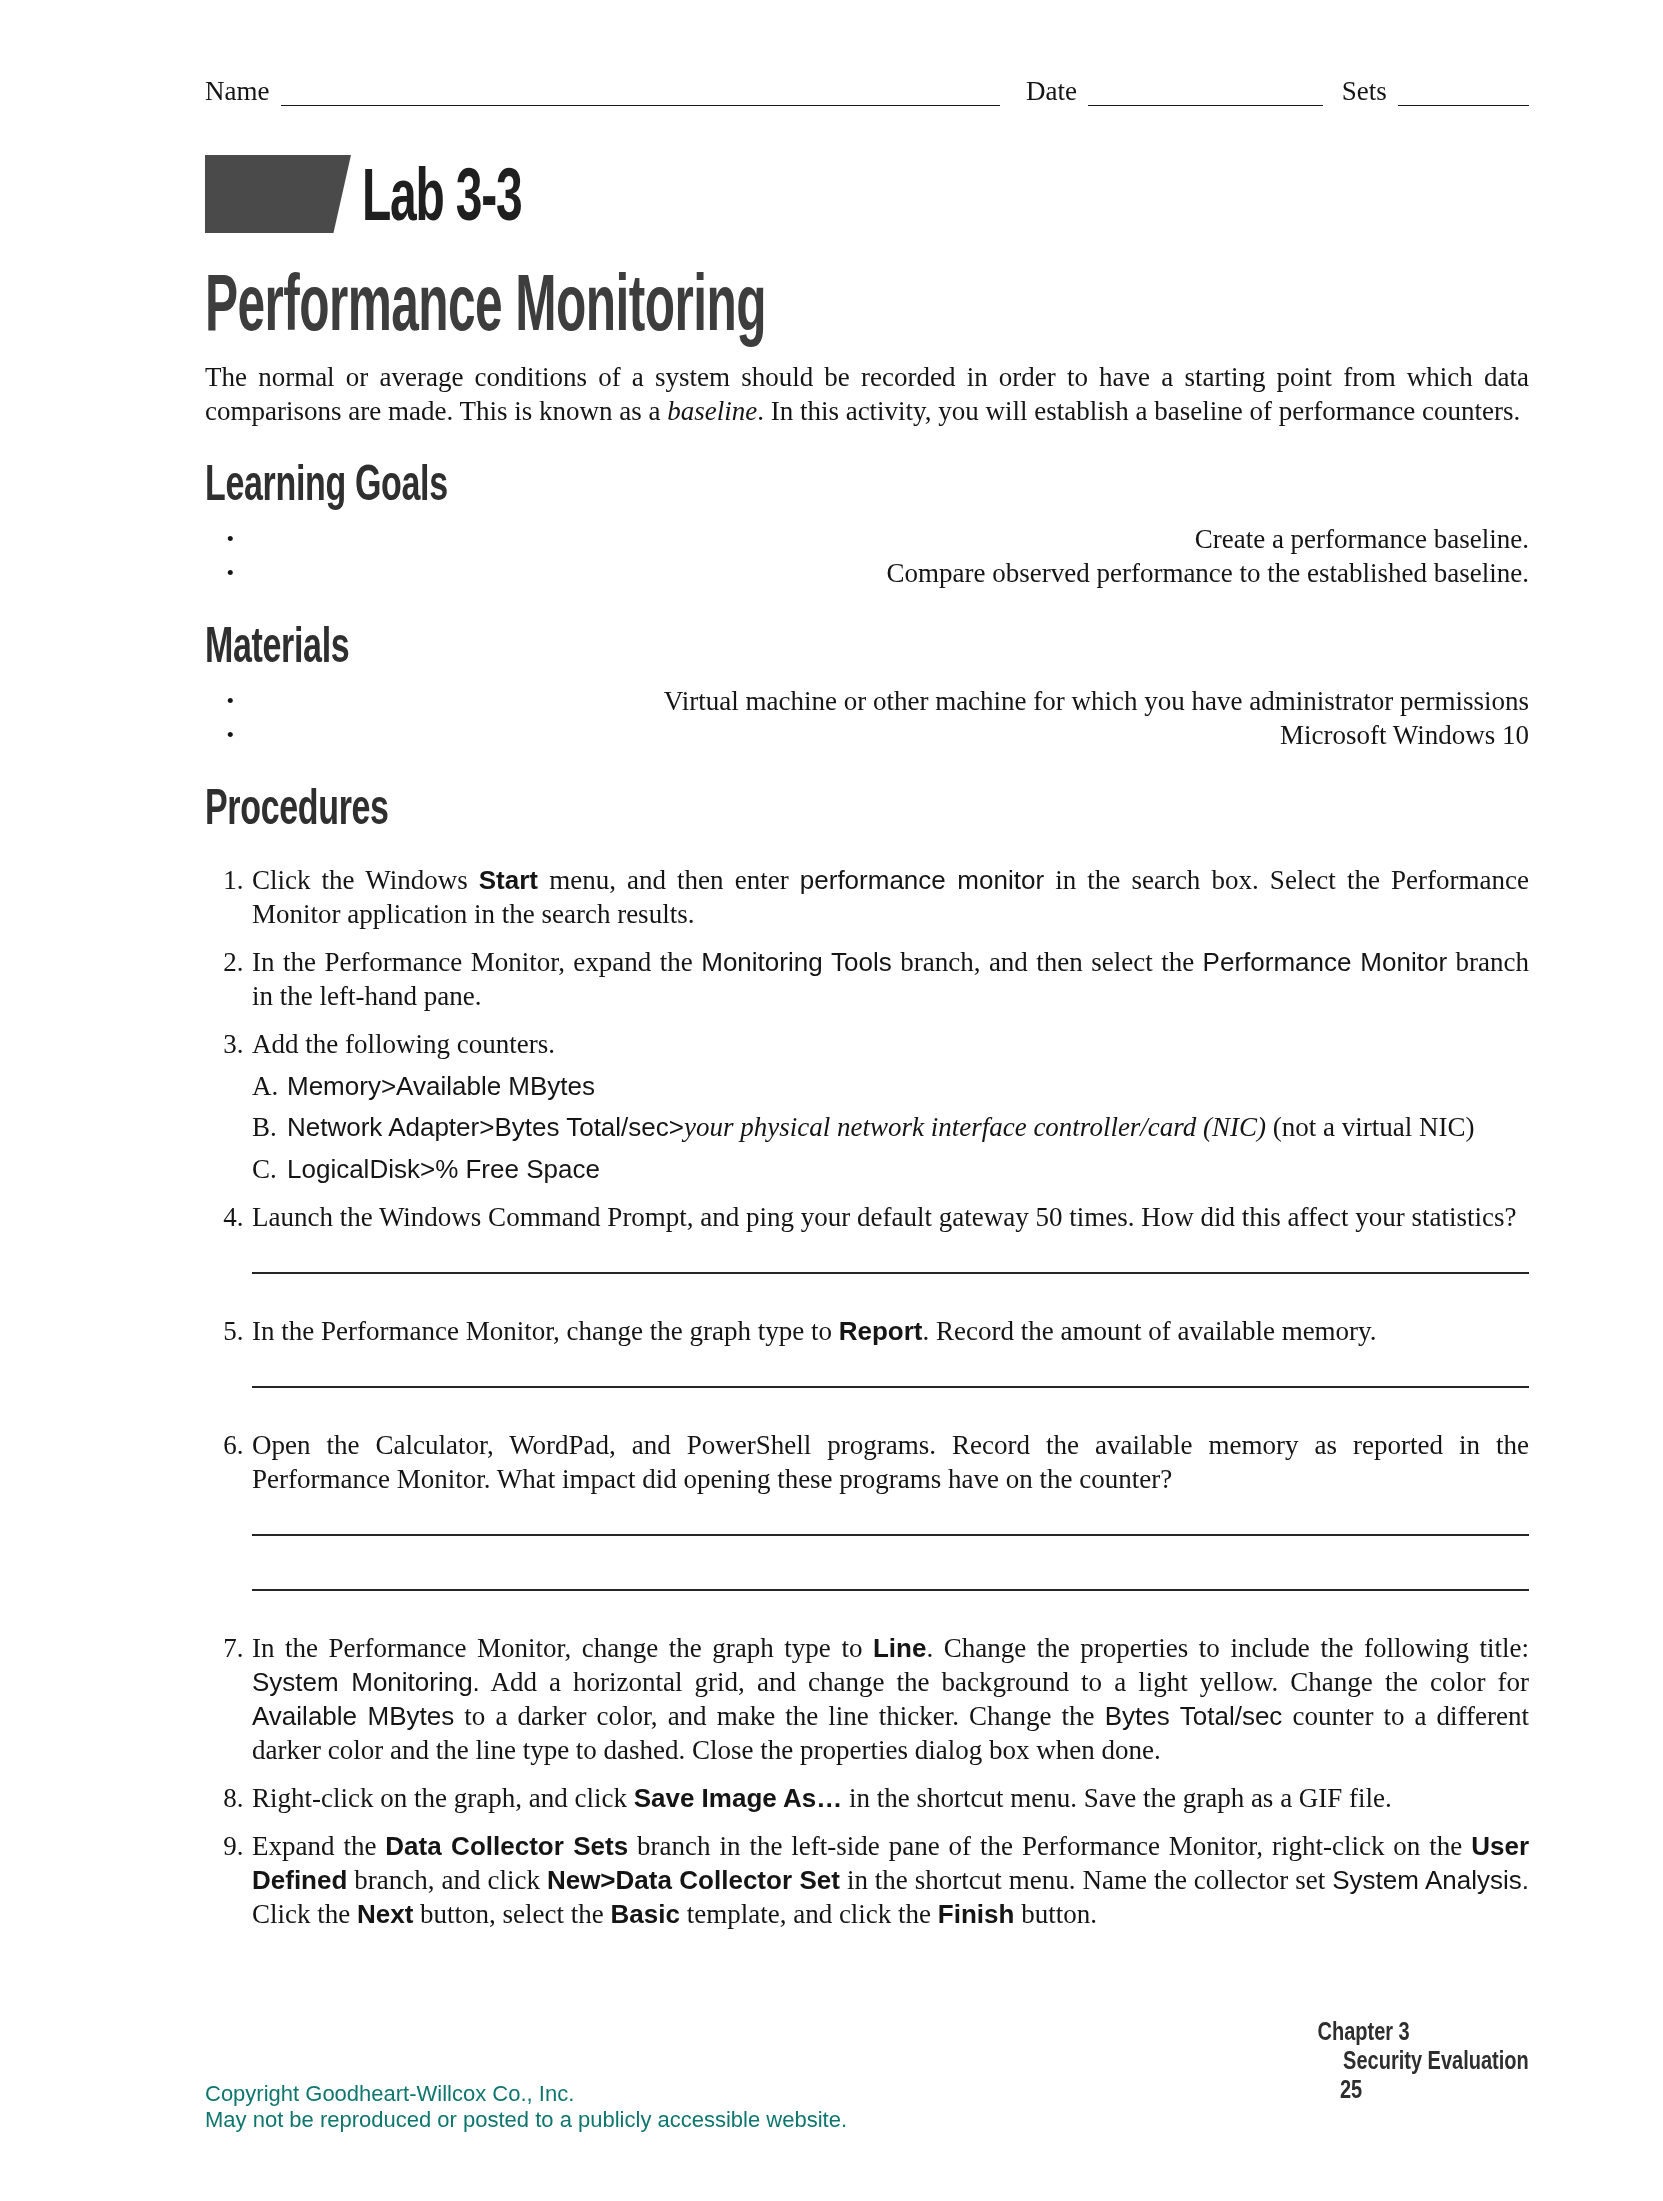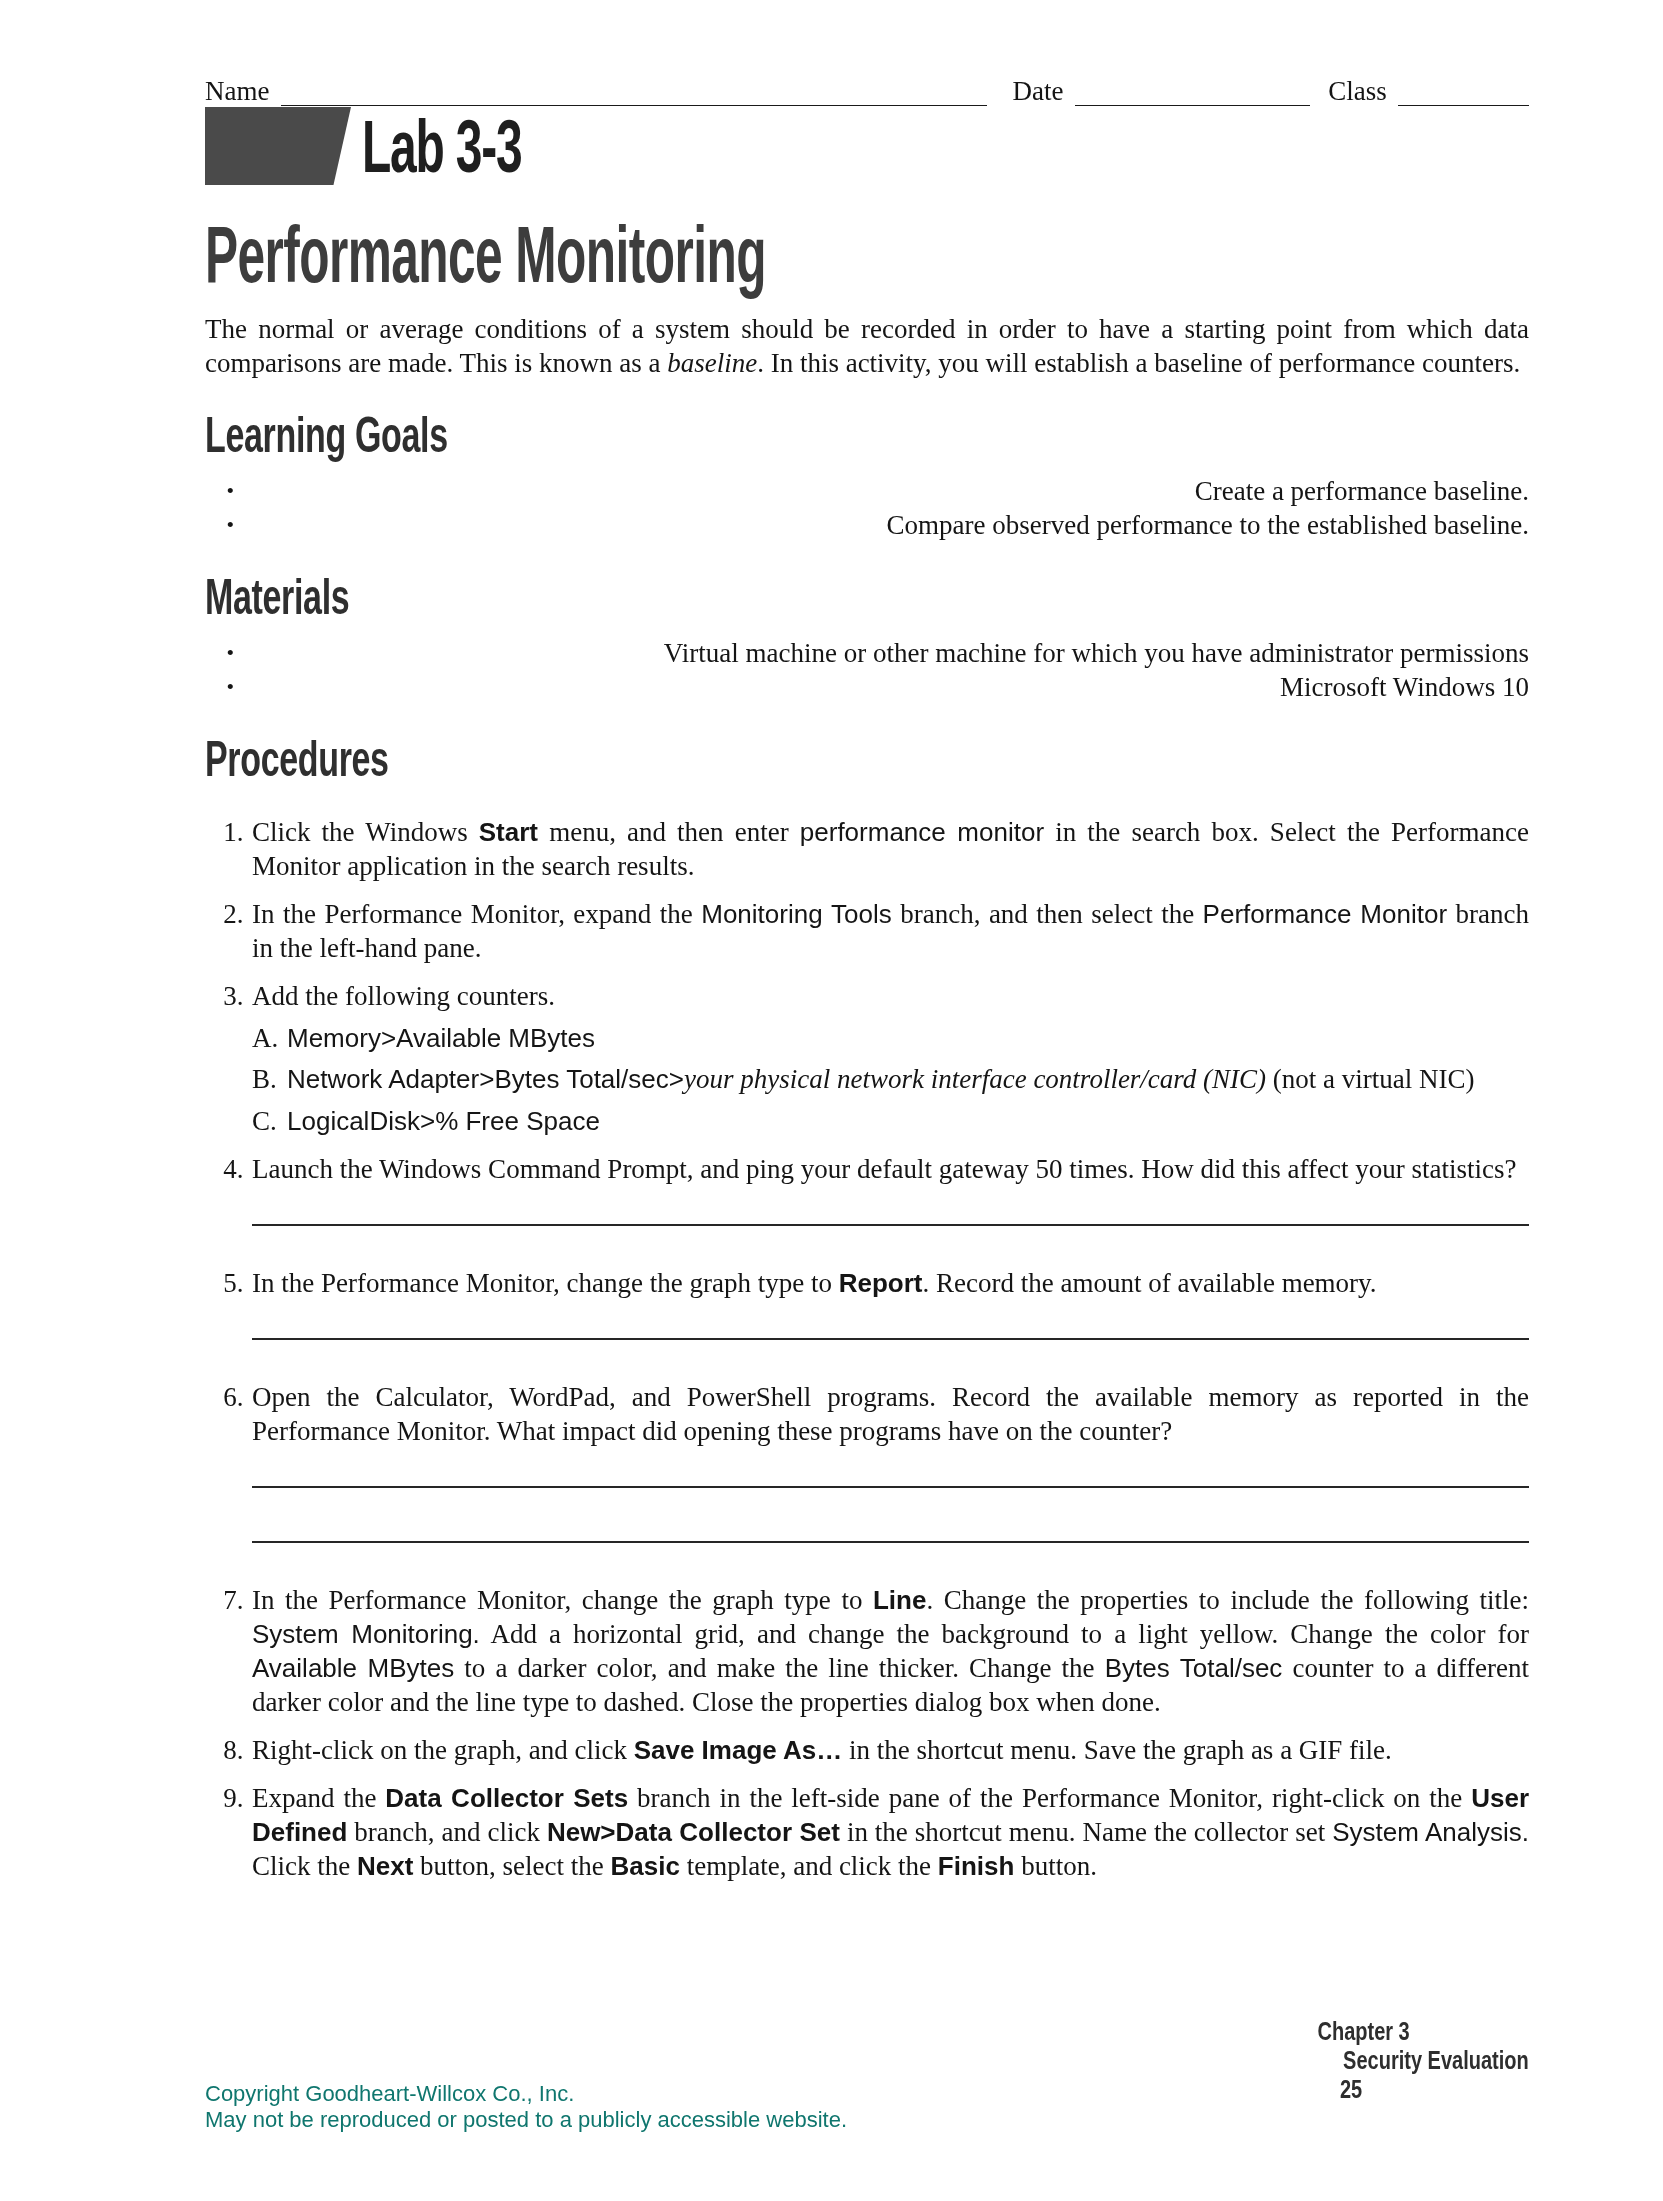--- a/index.html
+++ b/index.html
@@ -21,21 +21,21 @@
   .fill-label { white-space:pre; }
   .fill-line {
     display:inline-block; height:30px;
     border-bottom:1.9px solid #1a1a1a;
   }
   .name-line  { flex:1; margin:0 26px 0.9px 11.2px; }
   .date-line  { width:235px; margin:0 18.6px 0.9px 11.2px; }
   .class-line { width:131px; margin:0 0 0.9px 11.2px; }
 
   
-  .badge { height:78px; display:flex; align-items:center; }
+  .badge { margin-top:48px; height:78px; display:flex; align-items:center; }
   .badge-shape {
     width:146px; height:78px; background:#4a4a4a;
     clip-path:polygon(0 0, 100% 0, 88% 100%, 0 100%);
     flex:0 0 146px;
   }
   .badge-text {
     font-family:"Liberation Sans", sans-serif; font-weight:bold;
     font-size:75px; color:#1f1f1f; letter-spacing:-1.9px;
     transform:scaleX(0.64); transform-origin:left center;
     margin-left:11.2px; white-space:pre;
@@ -107,21 +107,21 @@
 </head>
 <body>
 
 <div class="page">
 
   <div class="fill-header">
     <span class="fill-label">Name</span>
     <span class="fill-line name-line"></span>
     <span class="fill-label">Date</span>
     <span class="fill-line date-line"></span>
-    <span class="fill-label">Class</span>
+    <span class="fill-label">Sets</span>
     <span class="fill-line class-line"></span>
   </div>
 
   <div class="badge">
     <span class="badge-shape"></span>
     <span class="badge-text">Lab 3-3</span>
   </div>
 
   <h1 class="cond">Performance Monitoring</h1>
 

